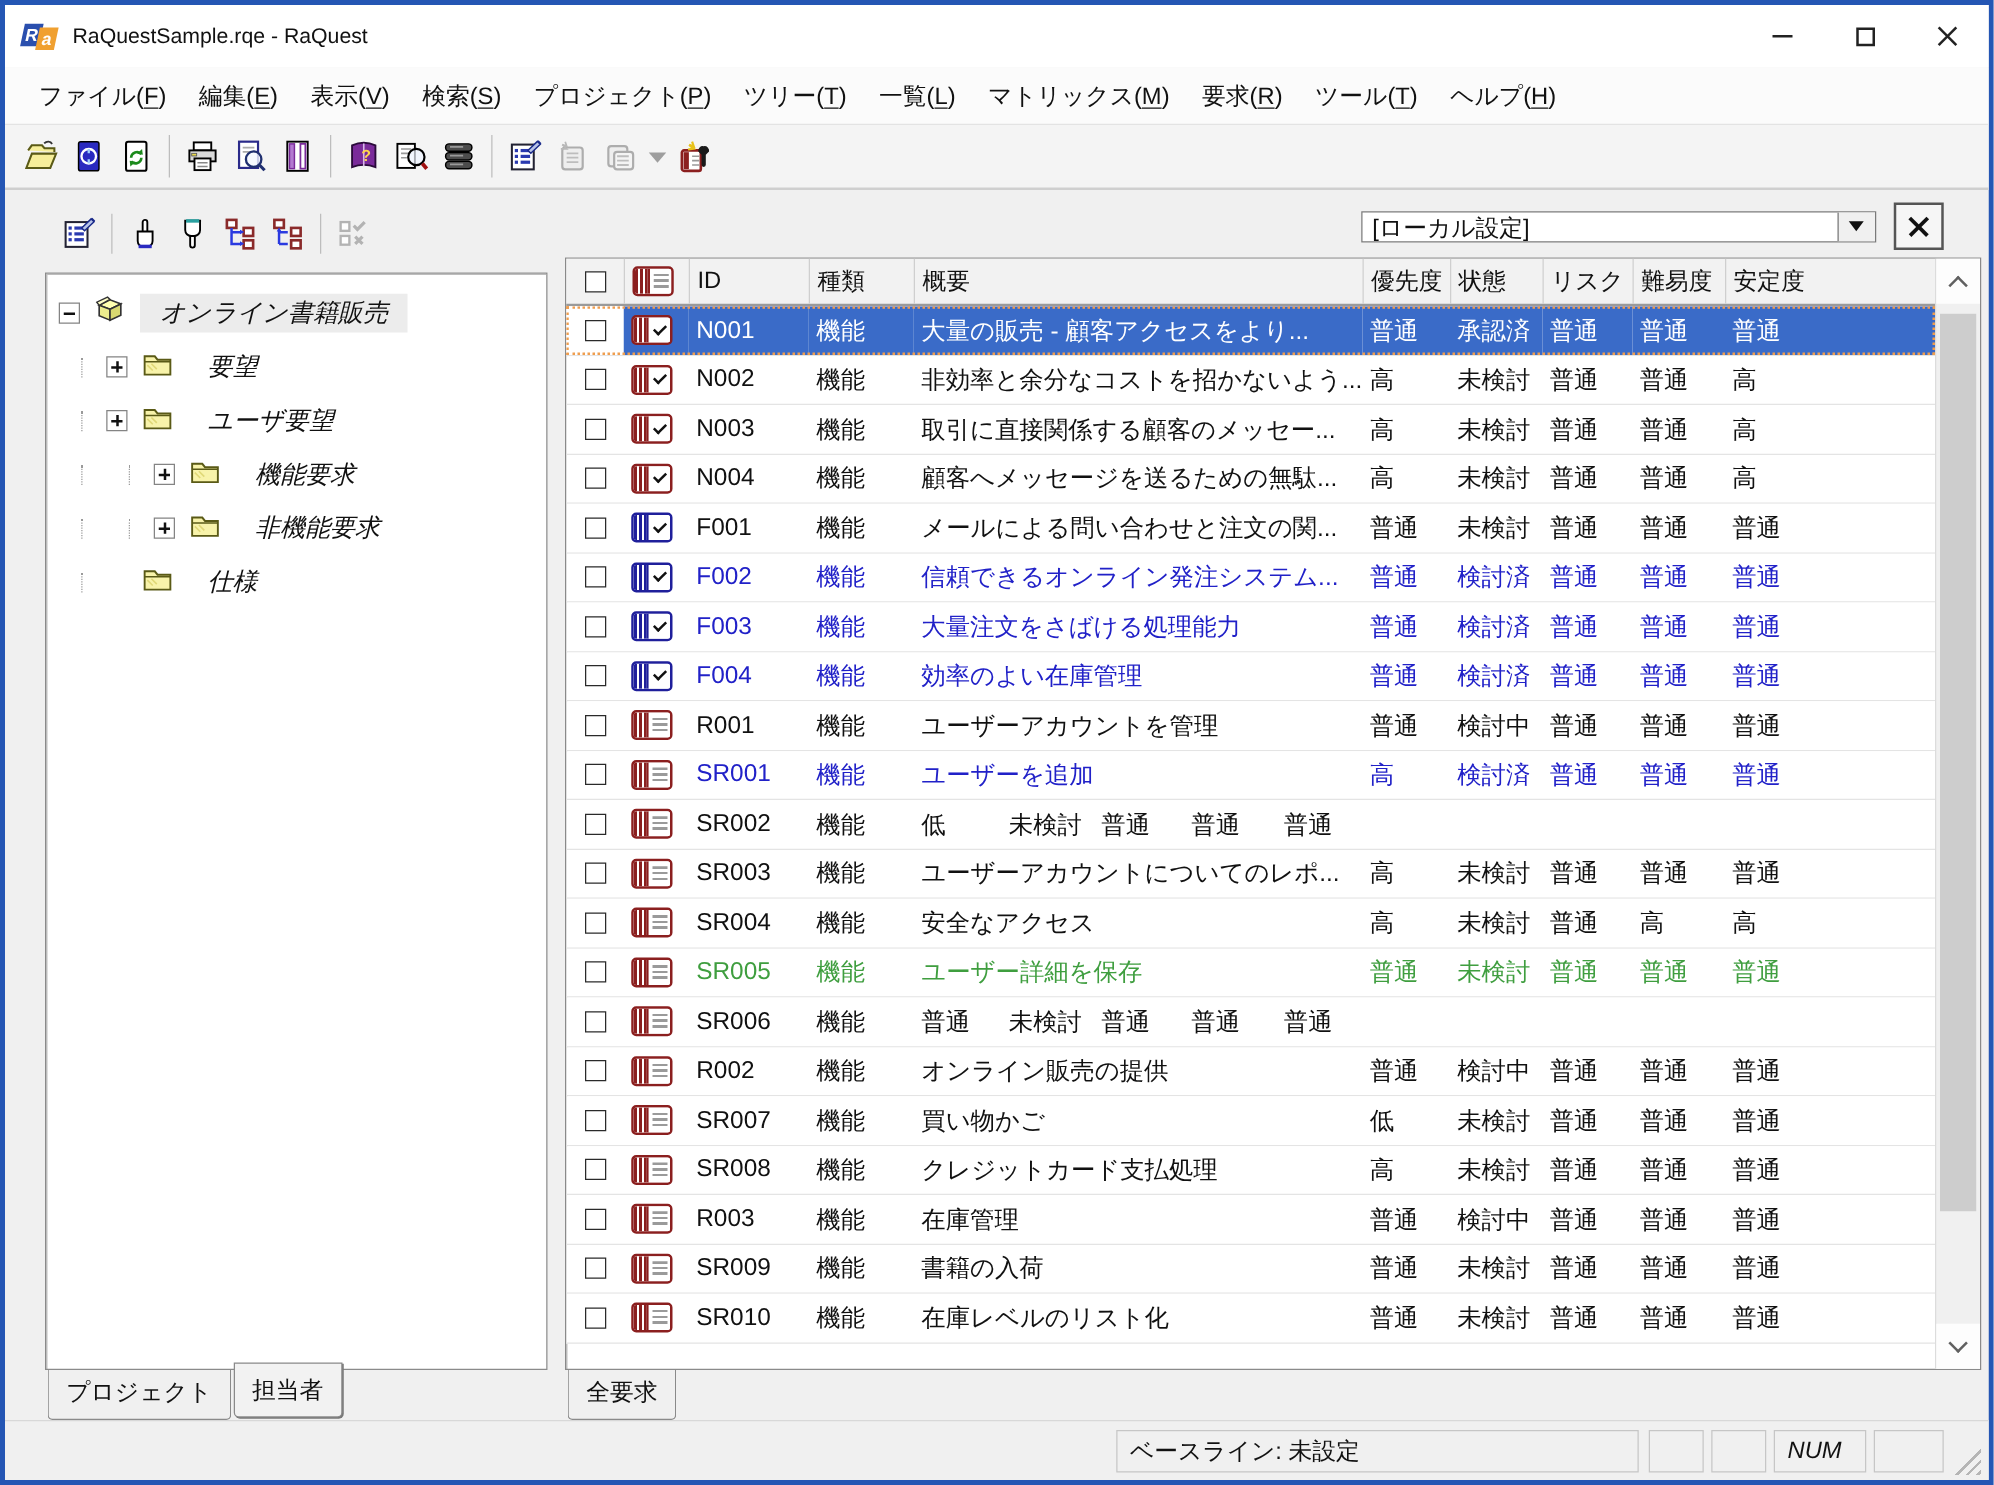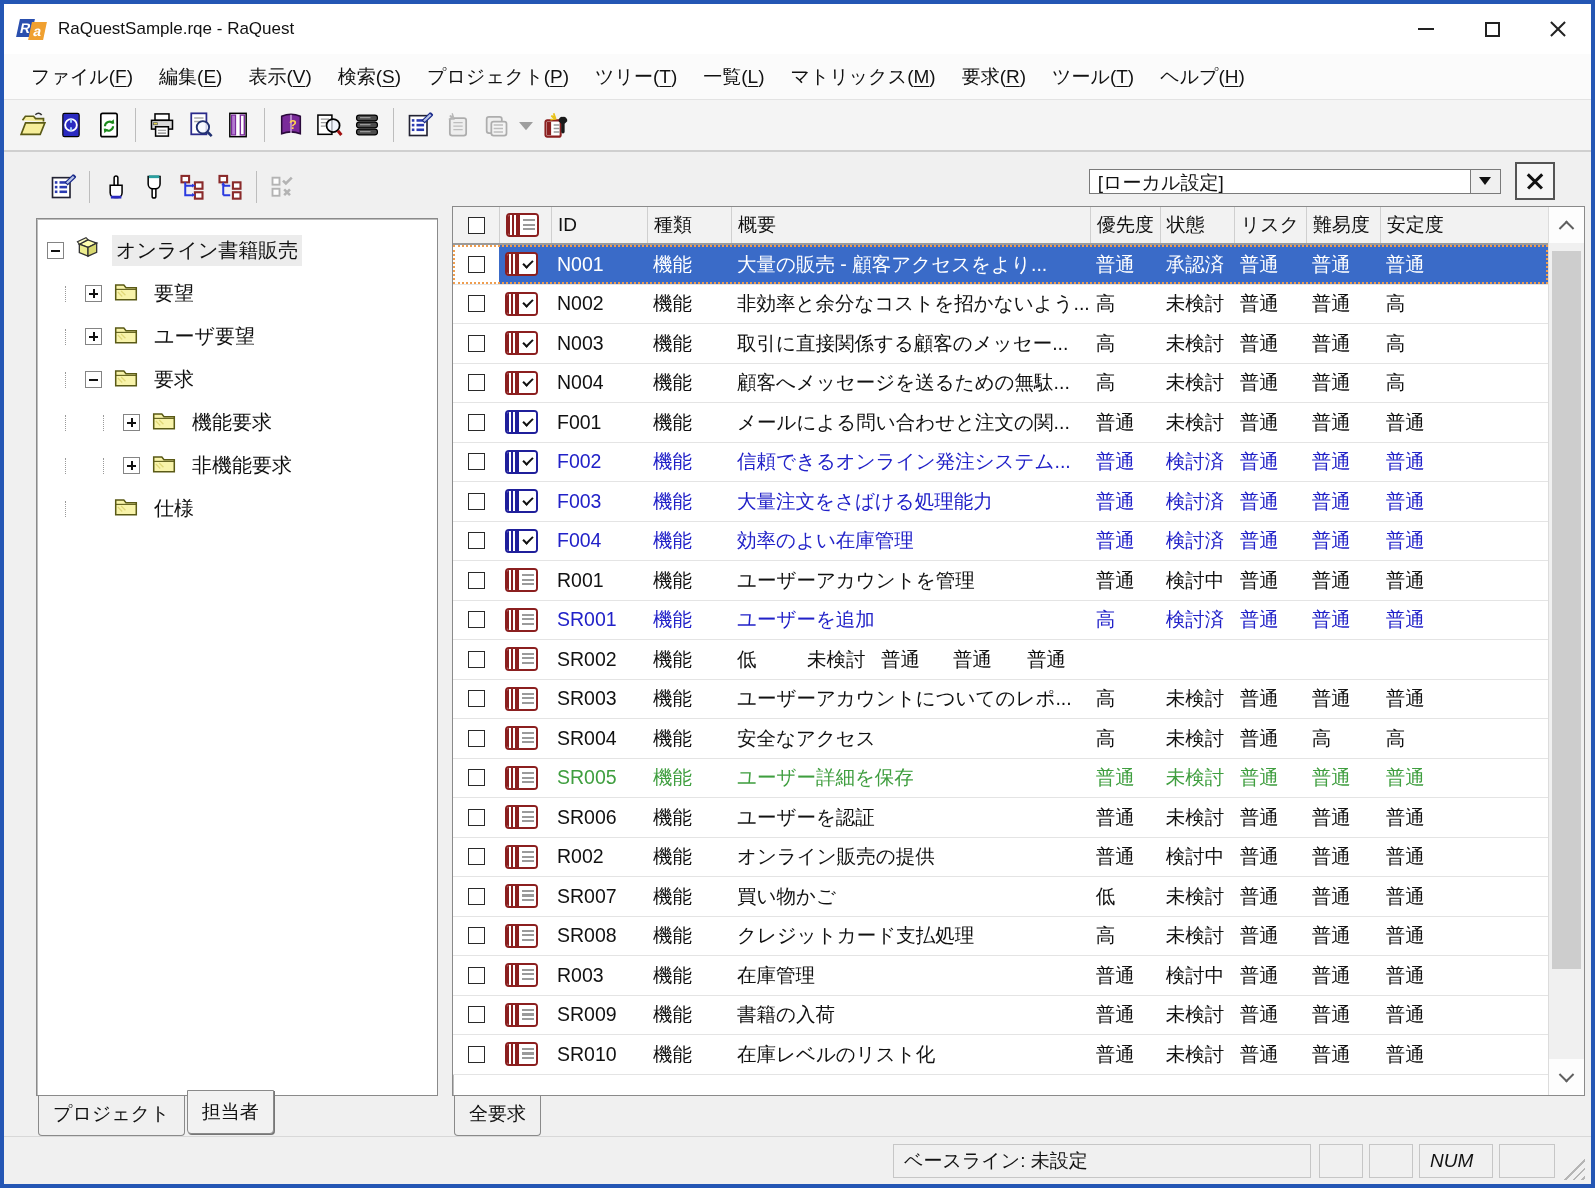--- a/index.html
+++ b/index.html
@@ -53,21 +53,21 @@
   .treebox{ flex:1; background:#fff; border:1px solid #8a8a8a; box-shadow:inset 1px 1px 0 #bdbdbd;
             padding:10px 4px 4px 10px; overflow:hidden; min-height:0; }
   .tnode{ display:flex; align-items:center; height:43px; font-size:20px; color:#111; white-space:nowrap; }
   .indent{ width:38px; flex:none; position:relative; }
   .indent.guide::before{ content:""; position:absolute; left:18px; top:-8px; bottom:-8px; border-left:1px dotted #9a9a9a; }
   .expander{ width:17px; height:17px; border:1px solid #848484; background:#fff; flex:none; position:relative; margin-right:8px; }
   .expander::before{ content:""; position:absolute; left:3px; top:7px; width:9px; height:1.6px; background:#111; }
   .expander.plus::after{ content:""; position:absolute; left:7px; top:3px; width:1.6px; height:9px; background:#111; }
   .expander.none{ visibility:hidden; }
   .tnode svg.nodeicon{ width:32px; height:26px; margin-right:8px; flex:none; }
-  .tlabel{ padding:2px 4px; }
+  .tlabel{ padding:2px 16px;font-style:italic; }
   .tlabel.hl{ background:#ececec; }
 
   
   .tabrow{ height:40px; flex:none; display:flex; align-items:flex-start; position:relative; padding-left:2px; }
   .btab{ font-size:19px; padding:5px 14px 8px; background:#f0f0f0; border:1px solid #8a8a8a; border-top:none;
          border-radius:0 0 4px 4px; color:#111; margin-right:2px; }
   .btab.raised{ border-top:1px solid #8a8a8a; margin-top:-6px; padding-top:8px; background:#f2f2f2; box-shadow:1px 1px 0 #777; }
 
   
   .listtop{ height:50px; flex:none; display:flex; align-items:center; justify-content:flex-end; padding-right:30px; }
@@ -431,30 +431,20 @@
             <span class="expander plus"></span>
             <span><svg viewBox="0 0 24 24" class="nodeicon">
                 <path d="M2.5 6.5h7.5l2 2.5h9.5V20H2.5z" fill="#f8f3aa" stroke="#5a5a16" stroke-width="1.4"></path>
                 <path d="M2.5 10.5h19" stroke="#5a5a16" stroke-width="1"></path>
                 <path d="M4.5 13l4 4M7.5 12l4 4" stroke="#e0d878" stroke-width="1.2"></path>
               </svg></span>
             <span class="tlabel">ユーザ要望</span>
           </div>
           <div class="tnode">
             <span class="indent guide"></span>
-            <span class="expander minus"></span>
-            <span><svg viewBox="0 0 24 24" class="nodeicon">
-                <path d="M2.5 6.5h7.5l2 2.5h9.5V20H2.5z" fill="#f8f3aa" stroke="#5a5a16" stroke-width="1.4"></path>
-                <path d="M2.5 10.5h19" stroke="#5a5a16" stroke-width="1"></path>
-                <path d="M4.5 13l4 4M7.5 12l4 4" stroke="#e0d878" stroke-width="1.2"></path>
-              </svg></span>
-            <span class="tlabel">要求</span>
-          </div>
-          <div class="tnode">
-            <span class="indent guide"></span>
             <span class="indent guide"></span>
             <span class="expander plus"></span>
             <span><svg viewBox="0 0 24 24" class="nodeicon">
                 <path d="M2.5 6.5h7.5l2 2.5h9.5V20H2.5z" fill="#f8f3aa" stroke="#5a5a16" stroke-width="1.4"></path>
                 <path d="M2.5 10.5h19" stroke="#5a5a16" stroke-width="1"></path>
                 <path d="M4.5 13l4 4M7.5 12l4 4" stroke="#e0d878" stroke-width="1.2"></path>
               </svg></span>
             <span class="tlabel">機能要求</span>
           </div>
           <div class="tnode">
@@ -824,21 +814,20 @@
                 <div class="td c-icon">
                   <span class="reqicon red">
                     <span class="spine"></span>
                     <span class="face">
                       <span class="lines"></span>
                     </span>
                   </span>
                 </div>
                 <div class="td c-id">SR006</div>
                 <div class="td c-type">機能</div>
-                <div class="td c-sum">ユーザーを認証</div>
                 <div class="td c-pri">普通</div>
                 <div class="td c-sta">未検討</div>
                 <div class="td c-risk">普通</div>
                 <div class="td c-dif">普通</div>
                 <div class="td c-stb">普通</div>
               </div>
               <div class="trow black">
                 <div class="td c-check">
                   <span class="cbx"></span>
                 </div>

